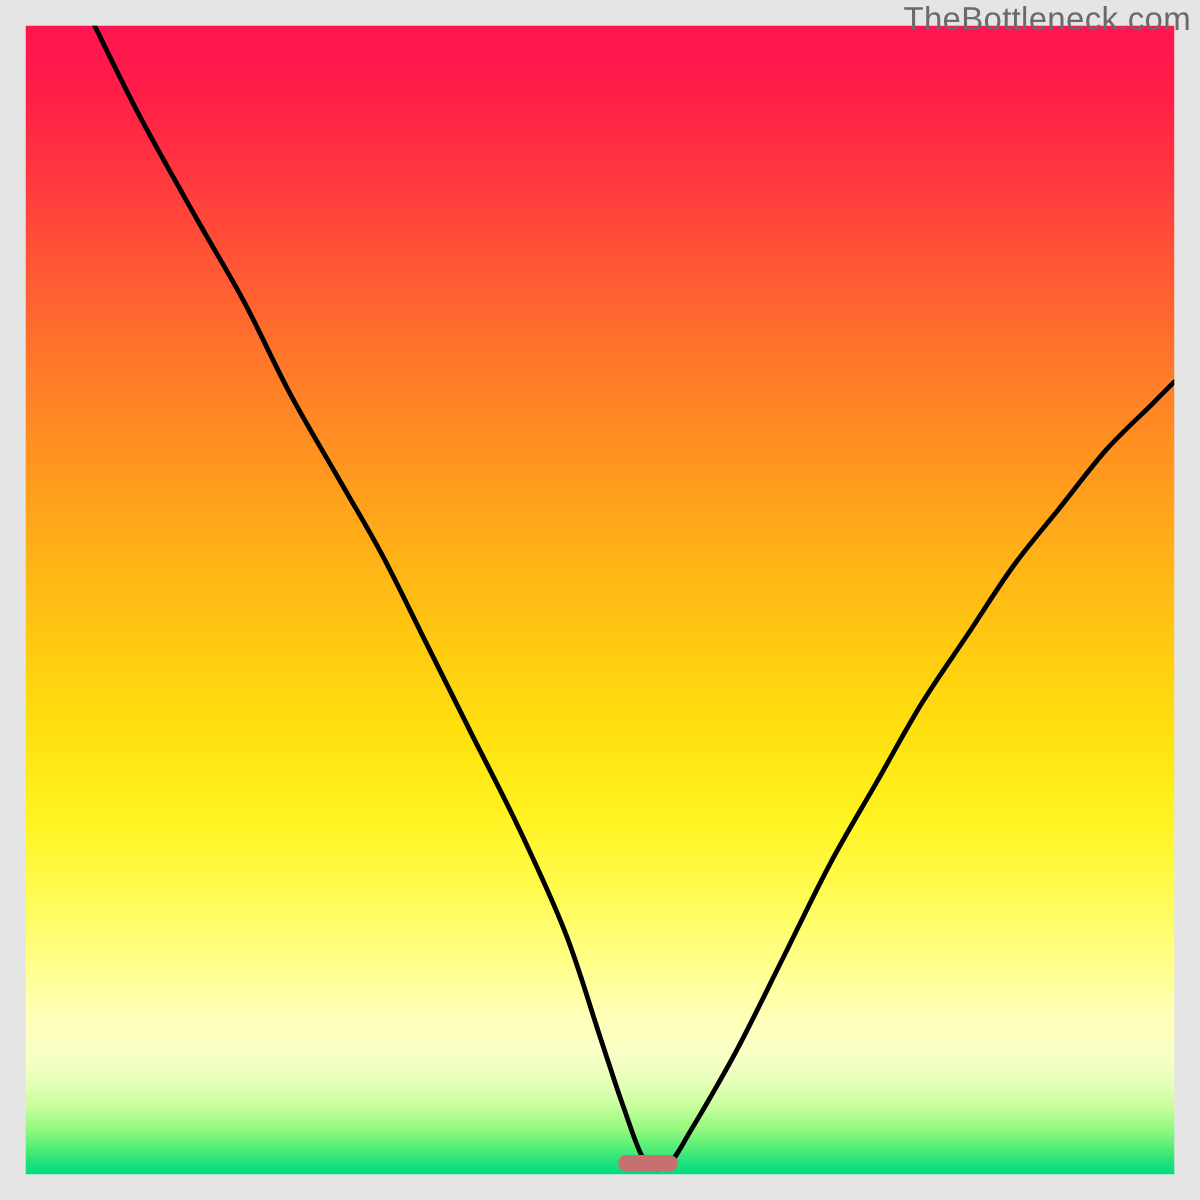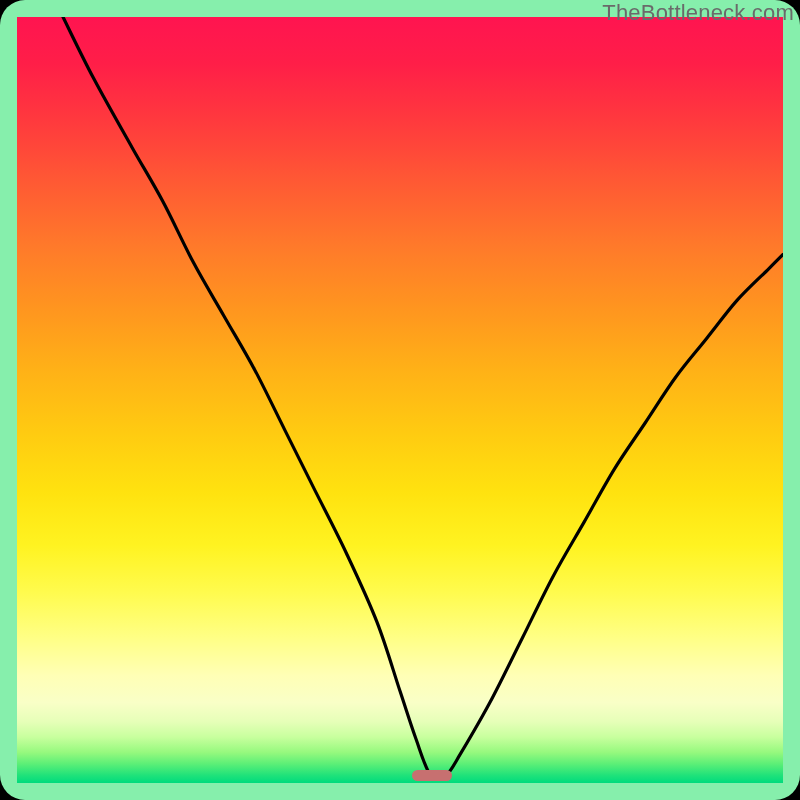--- a/index.html
+++ b/index.html
@@ -8,22 +8,21 @@
     width: 800px;
     height: 800px;
     overflow: hidden;
     background: #000;
     font-family: Arial, Helvetica, sans-serif;
   }
   .stage {
     position: relative;
     width: 800px;
     height: 800px;
-    background: #86efac;
-    border-radius: 25px;
+    background: #e5e5e5;
   }
   .plot-area {
     position: absolute;
     left: 17px;
     top: 17px;
     width: 766px;
     height: 766px;
     overflow: hidden;
   }
   .gradient {

